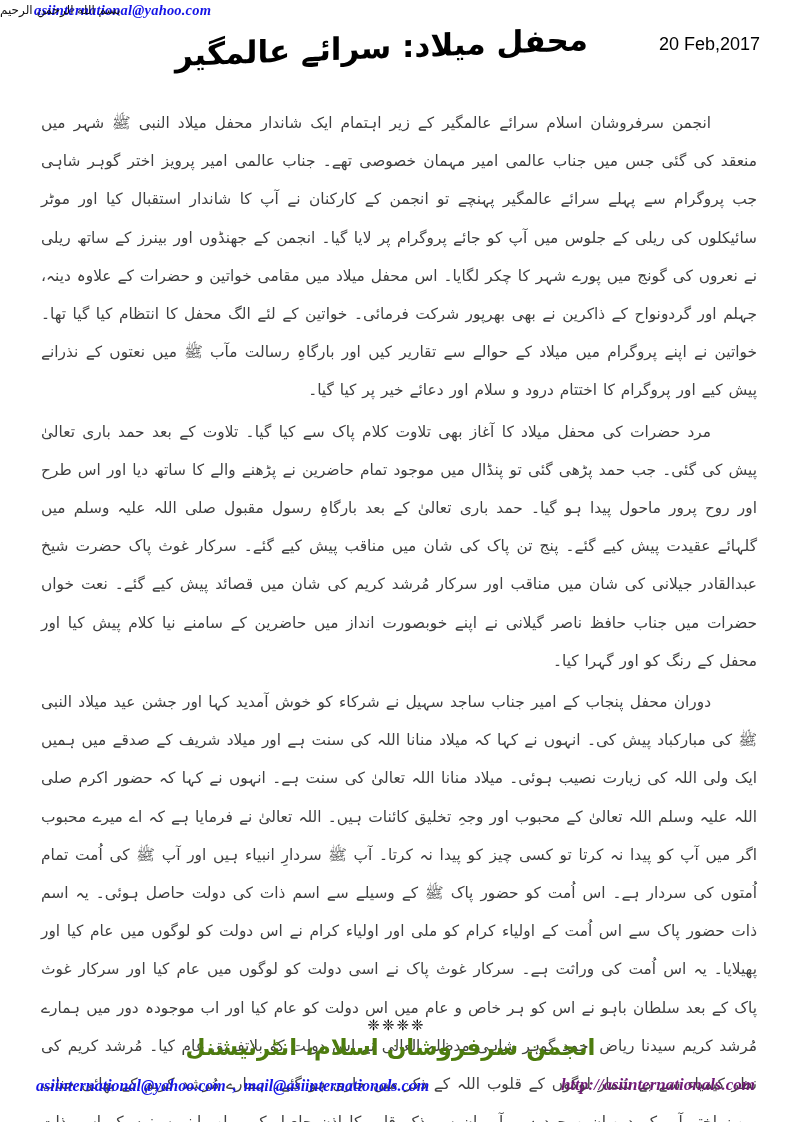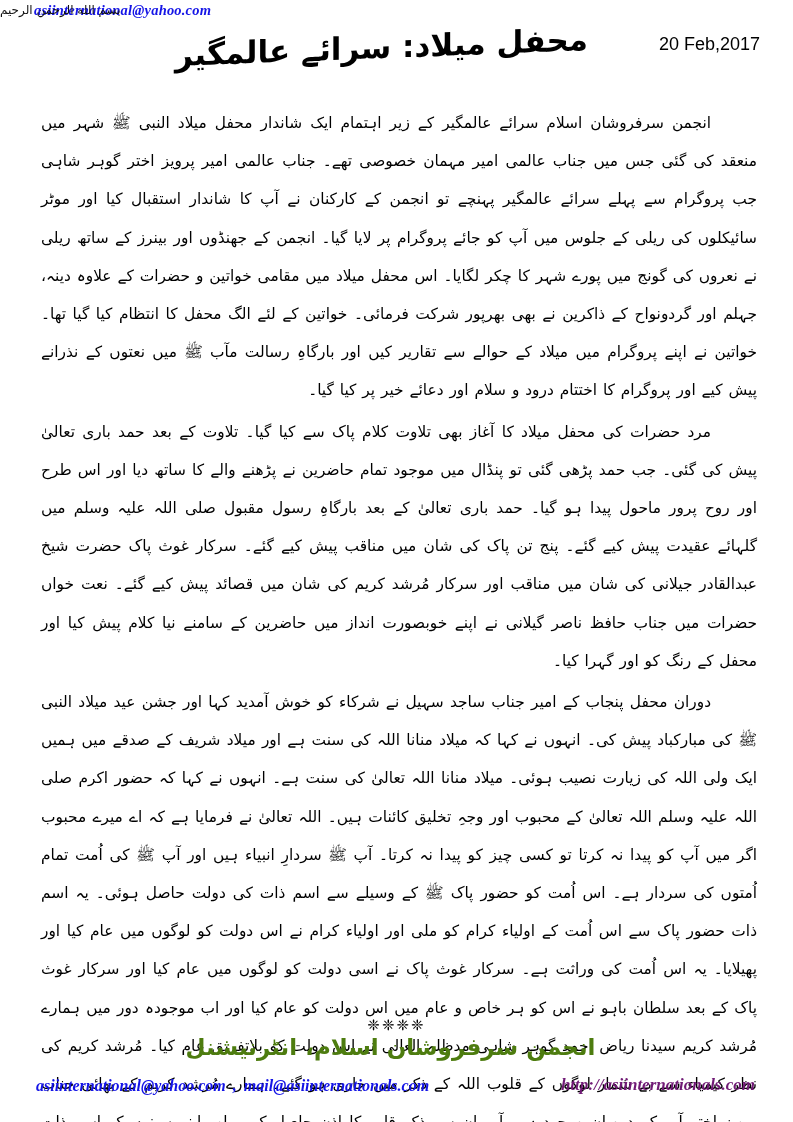--- a/index.html
+++ b/index.html
@@ -80,21 +80,21 @@
     right: 36px;
     top: 104px;
     direction: rtl;
     text-align: justify;
     text-align-last: justify;
   }
   .para {
     font-family: "DejaVu Sans", sans-serif;
     font-size: 15.4px;
     line-height: 38.2px;
-    color: #000000;
+    color: #404040;
     margin: 0 0 3px 5px;
     direction: rtl;
     text-align: justify;
     text-align-last: right;
     word-spacing: 1px;
   }
   .para.indent { text-indent: 46px; }
 
   
   .ornaments {

